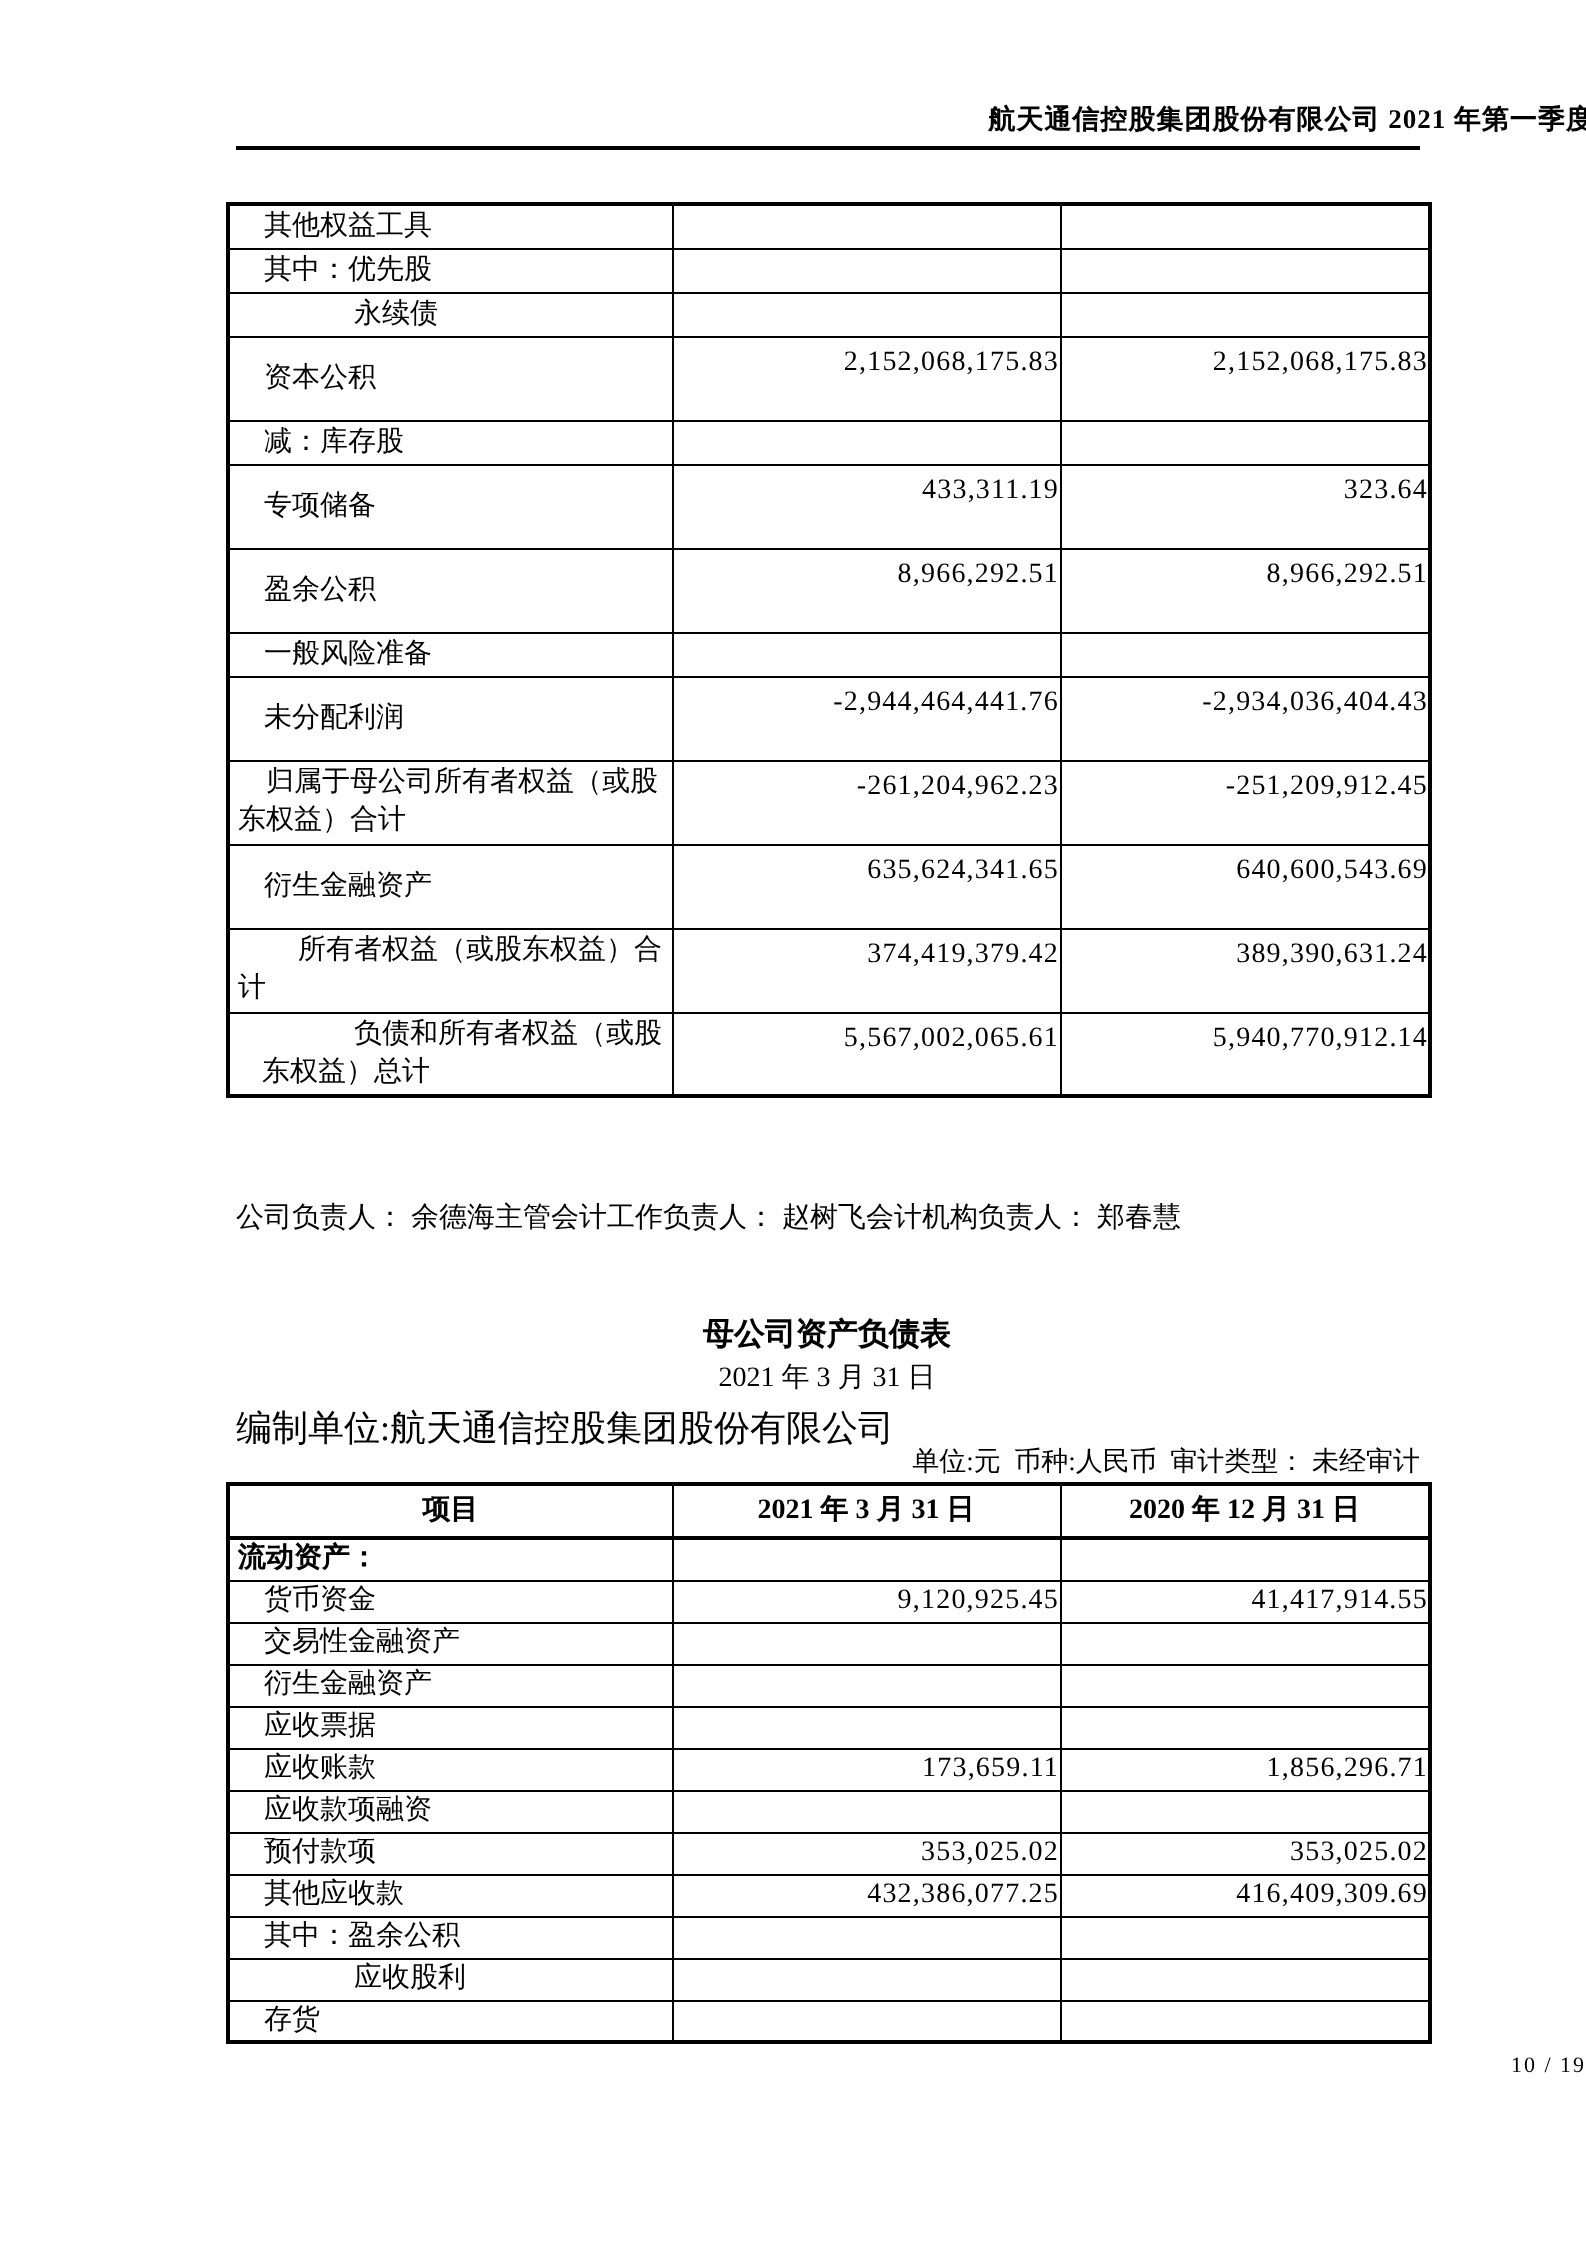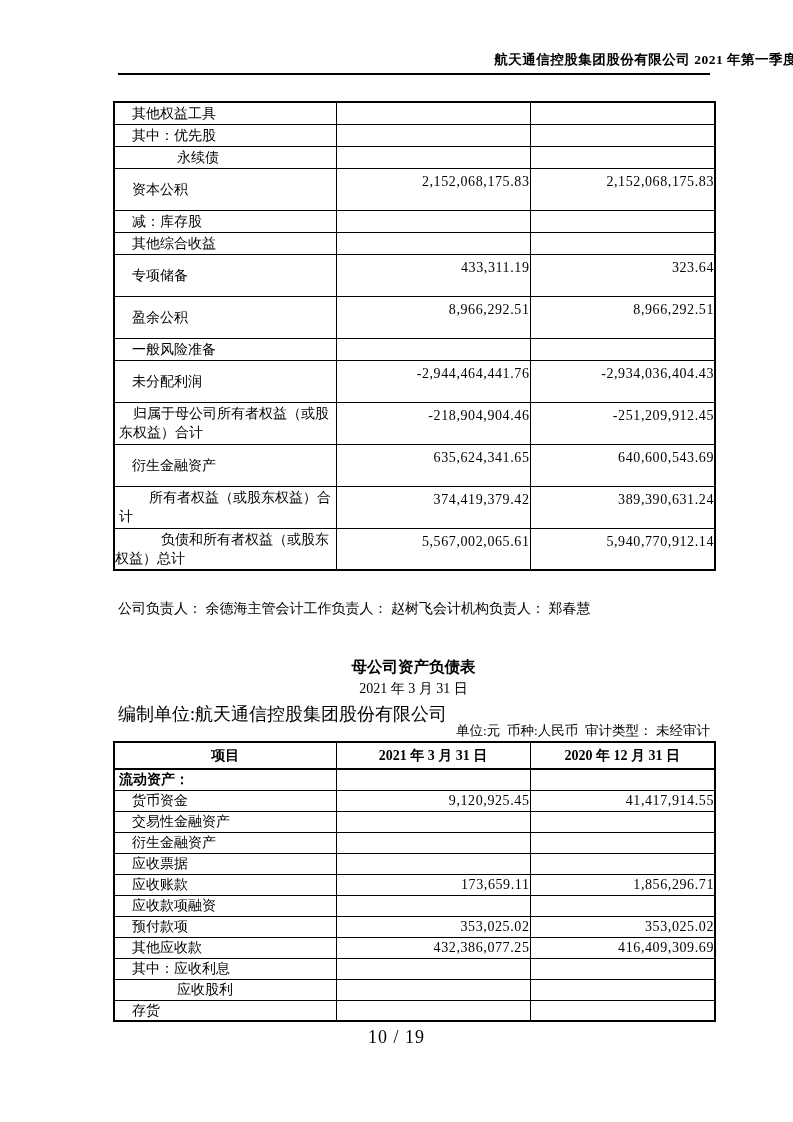--- a/index.html
+++ b/index.html
@@ -29,40 +29,40 @@
   }
   table.sheet th {
     font-weight:bold; text-align:center; border-bottom:2px solid #000;
   }
   td.lbl { text-align:left;margin-left:30px; }
   td.lbl.i0 { padding-left:4px; }
   td.lbl.i1 { padding-left:17px; }
   td.lbl.i2 { padding-left:62px; }
   td.lbl.h1 { padding-left:4px; text-indent:14px; }
   td.lbl.h2 { padding-left:4px; text-indent:30px; }
-  td.lbl.h3 { padding-left:0; text-indent:46px; }
+  td.lbl.h3 { padding-left:16px; text-indent:46px; }
   td.lbl.bold { font-weight:bold; }
   td.val { text-align:right; padding-right:8px; letter-spacing:0.6px; }
   tr.tall { height:42px; }
   tr.tall td.val { vertical-align:top; padding-top:3px; }
   #equity-table tr { height:22px; }
   #equity-table tr.tall { height:42px; }
   #parent-table thead tr { height:27px; }
   #parent-table tbody tr { height:21px; }
 
   #equity-table-wrap { top:101px; left:113px; }
   #parent-table-wrap { top:741px; left:113px; }
 
   .signatories { top:600px; left:118px; width:600px; font-size:14px; white-space:pre-wrap; }
   .stmt-title  { top:657px; left:113px; width:601px; text-align:center; font-size:15.5px; font-weight:bold; }
   .stmt-date   { top:680px; left:113px; width:601px; text-align:center; font-size:14px; }
   .prepared    { top:702px; left:118px; font-size:18px; }
   .meta-line   { top:722px; left:113px; width:597px; text-align:right; font-size:13.5px; white-space:pre-wrap; }
 
-  .page-footer { top:1027px; left:0; width:793px; text-align:center; font-size:18px; letter-spacing:1px; }
+  .page-footer { top:1027px; left:0; width:793px; text-align:right; font-size:11px; letter-spacing:1px; }
 </style>
 </head>
 <body>
 
 <div class="abs doc-header">航天通信控股集团股份有限公司 2021 年第一季度报告</div>
 <div class="abs header-rule"></div>
 
 <div class="abs" id="equity-table-wrap">
   <table class="sheet" id="equity-table">
     <colgroup>
@@ -89,25 +89,20 @@
         <tr class="tall">
           <td class="lbl i1">资本公积</td>
           <td class="val">2,152,068,175.83</td>
           <td class="val">2,152,068,175.83</td>
         </tr>
         <tr>
           <td class="lbl i1">减：库存股</td>
           <td class="val"></td>
           <td class="val"></td>
         </tr>
-        <tr>
-          <td class="lbl i1">其他综合收益</td>
-          <td class="val"></td>
-          <td class="val"></td>
-        </tr>
         <tr class="tall">
           <td class="lbl i1">专项储备</td>
           <td class="val">433,311.19</td>
           <td class="val">323.64</td>
         </tr>
         <tr class="tall">
           <td class="lbl i1">盈余公积</td>
           <td class="val">8,966,292.51</td>
           <td class="val">8,966,292.51</td>
         </tr>
@@ -116,21 +111,21 @@
           <td class="val"></td>
           <td class="val"></td>
         </tr>
         <tr class="tall">
           <td class="lbl i1">未分配利润</td>
           <td class="val">-2,944,464,441.76</td>
           <td class="val">-2,934,036,404.43</td>
         </tr>
         <tr class="tall">
           <td class="lbl h1">归属于母公司所有者权益（或股东权益）合计</td>
-          <td class="val">-218,904,904.46</td>
+          <td class="val">-261,204,962.23</td>
           <td class="val">-251,209,912.45</td>
         </tr>
         <tr class="tall">
           <td class="lbl i1">衍生金融资产</td>
           <td class="val">635,624,341.65</td>
           <td class="val">640,600,543.69</td>
         </tr>
         <tr class="tall">
           <td class="lbl h2">所有者权益（或股东权益）合计</td>
           <td class="val">374,419,379.42</td>
@@ -206,21 +201,21 @@
           <td class="lbl i1">预付款项</td>
           <td class="val">353,025.02</td>
           <td class="val">353,025.02</td>
         </tr>
         <tr>
           <td class="lbl i1">其他应收款</td>
           <td class="val">432,386,077.25</td>
           <td class="val">416,409,309.69</td>
         </tr>
         <tr>
-          <td class="lbl i1">其中：应收利息</td>
+          <td class="lbl i1">其中：盈余公积</td>
           <td class="val"></td>
           <td class="val"></td>
         </tr>
         <tr>
           <td class="lbl i2">应收股利</td>
           <td class="val"></td>
           <td class="val"></td>
         </tr>
         <tr>
           <td class="lbl i1">存货</td>

